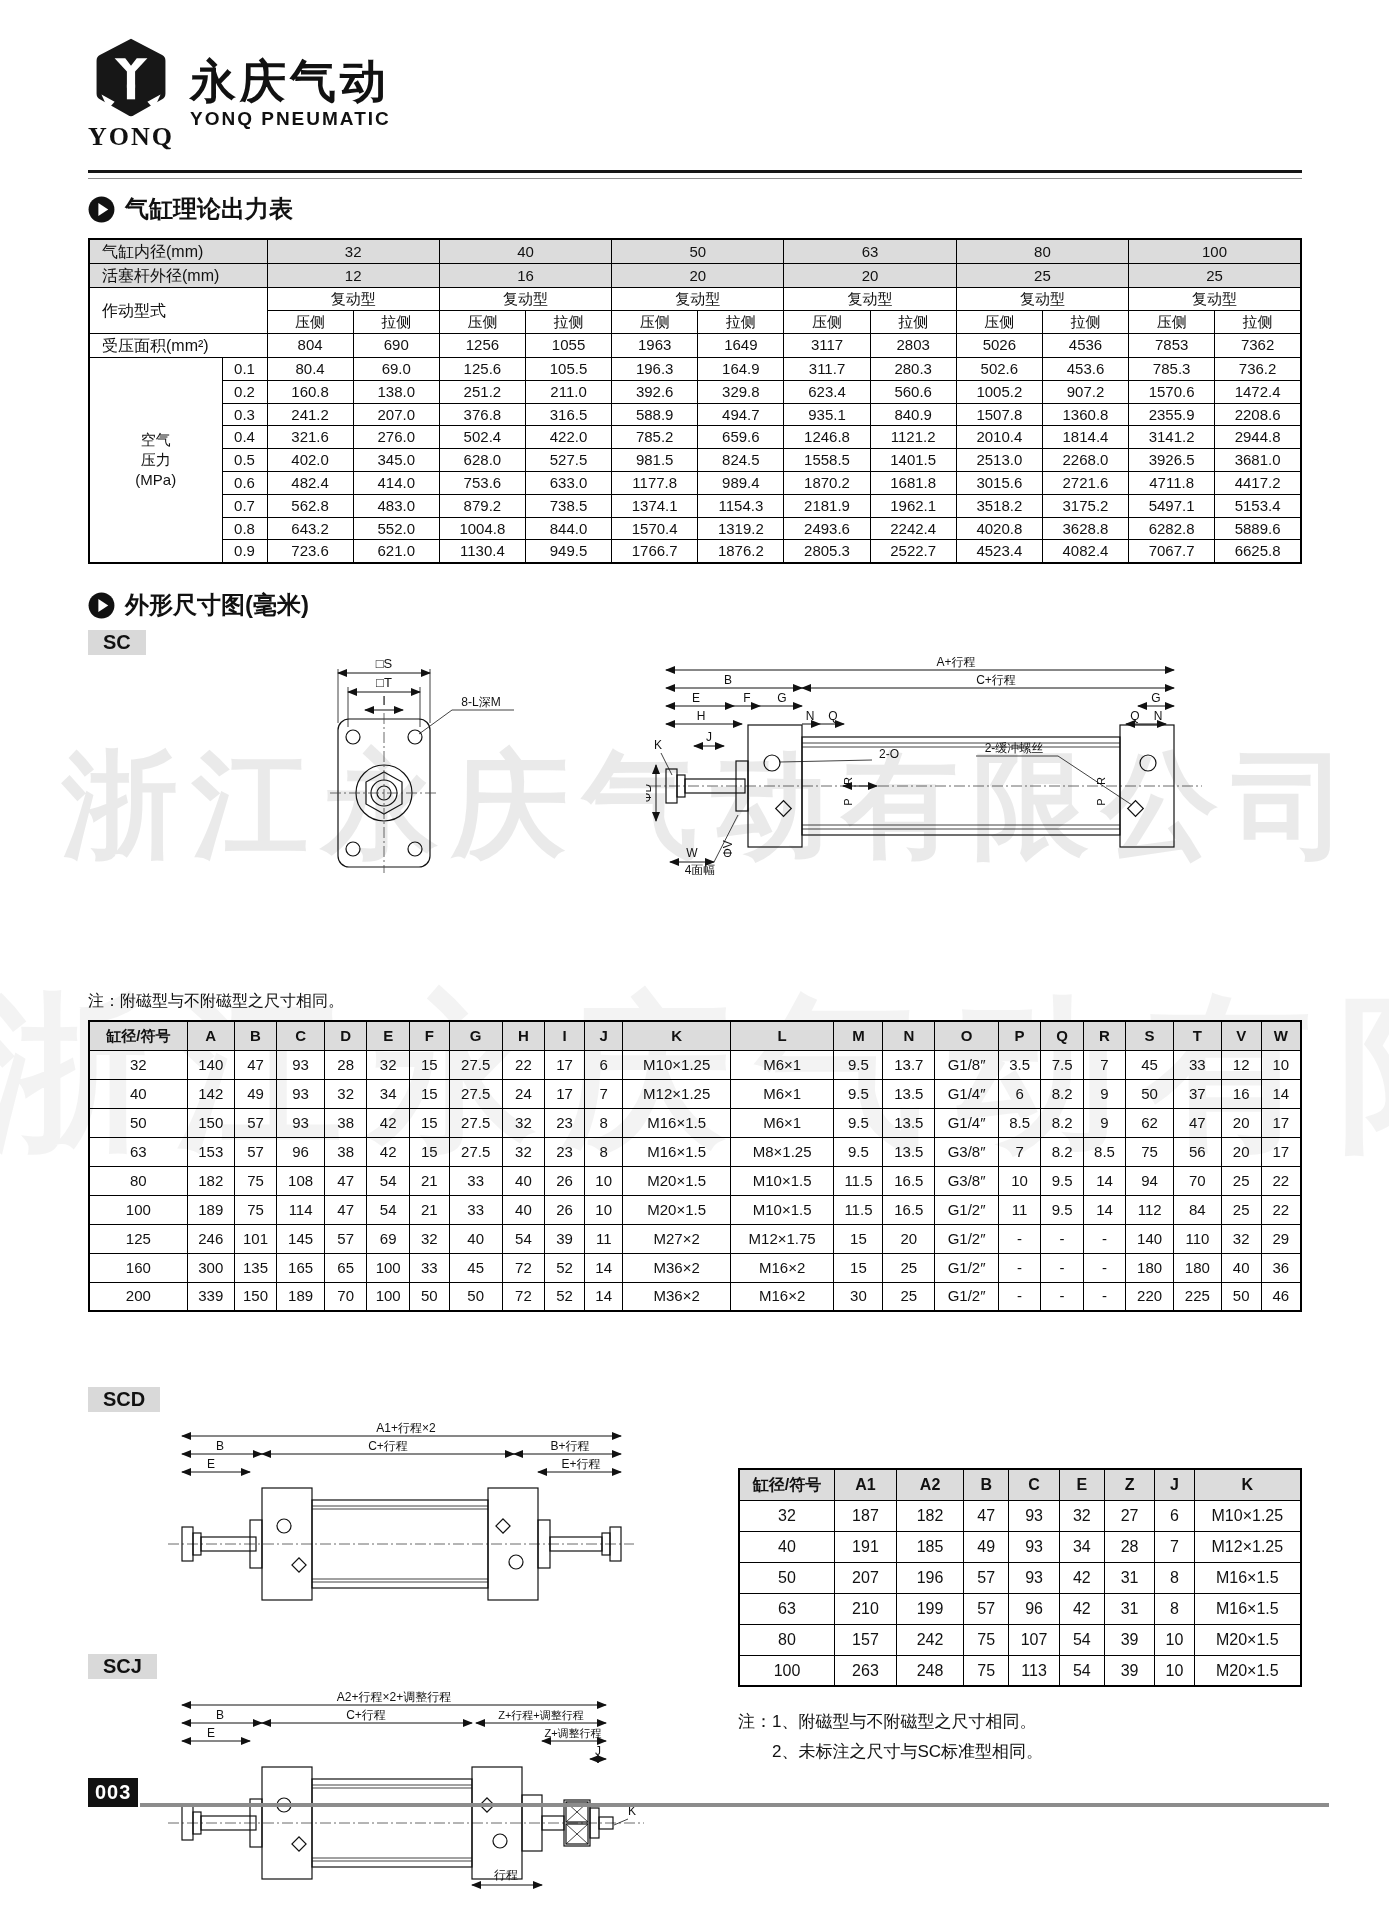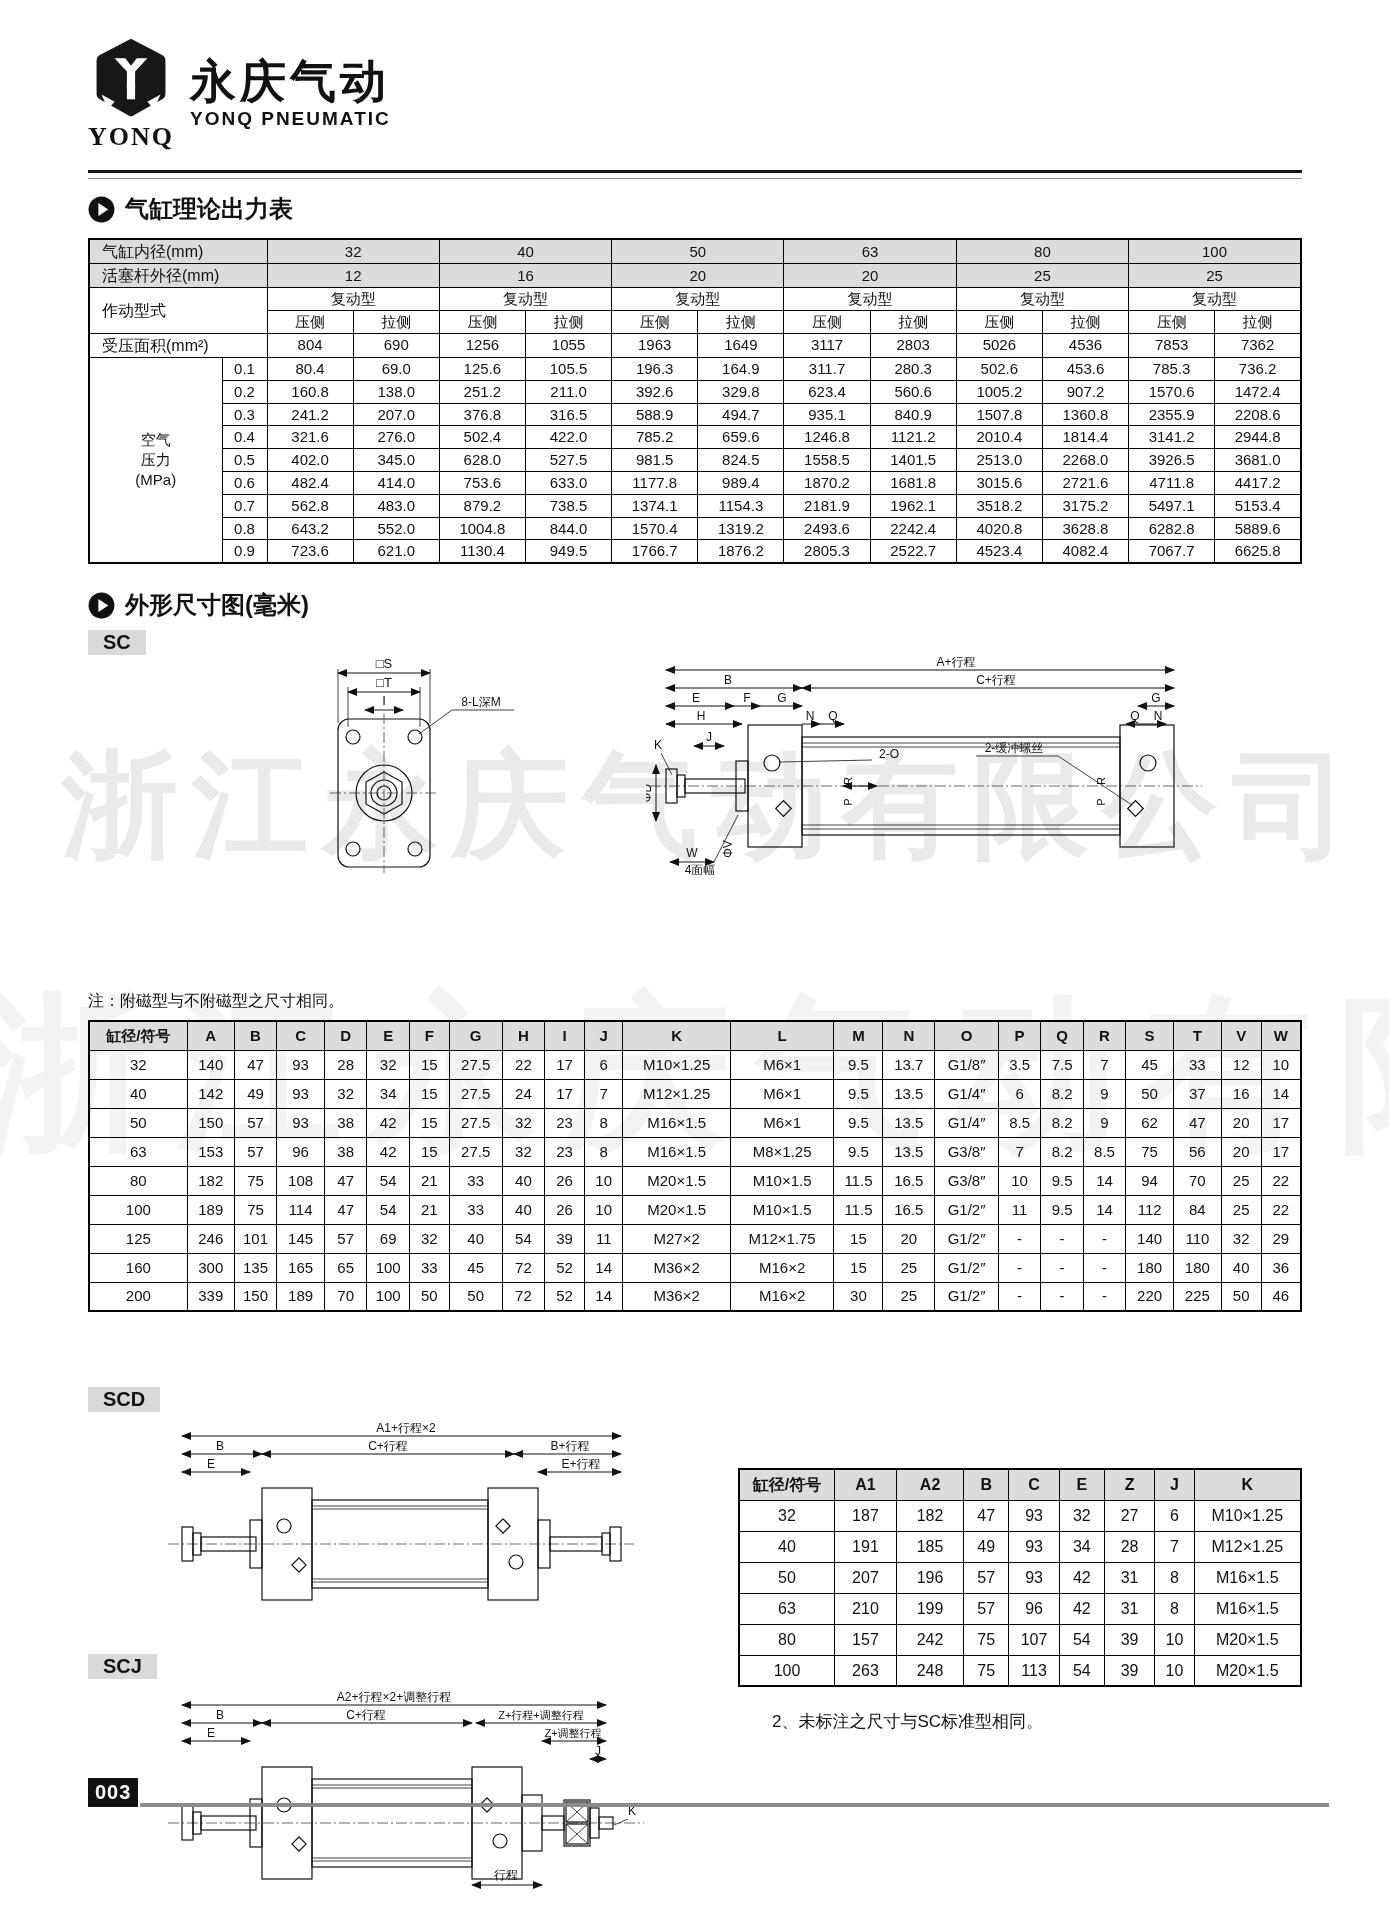--- a/index.html
+++ b/index.html
@@ -934,20 +934,21 @@
                   <td>75</td>
                   <td>113</td>
                   <td>54</td>
                   <td>39</td>
                   <td>10</td>
                   <td>M20×1.5</td>
                 </tr>
               </tbody>
           </table>
           <div class="notes">
+            <div class="n1">注：1、附磁型与不附磁型之尺寸相同。</div>
             <div class="n2">2、未标注之尺寸与SC标准型相同。</div>
           </div>
         </div>
       </div>
 
     </section>
   </div>
 
   <div class="footer">
     <div class="page-badge">003</div>

